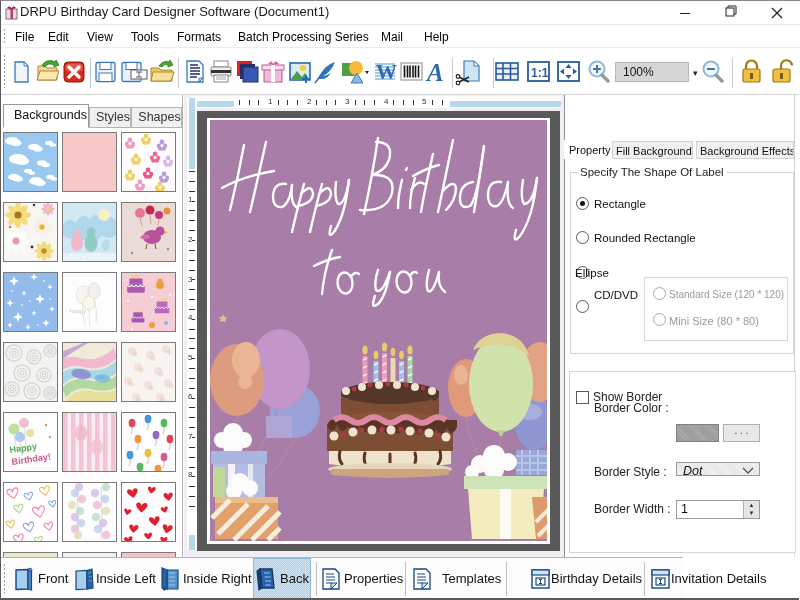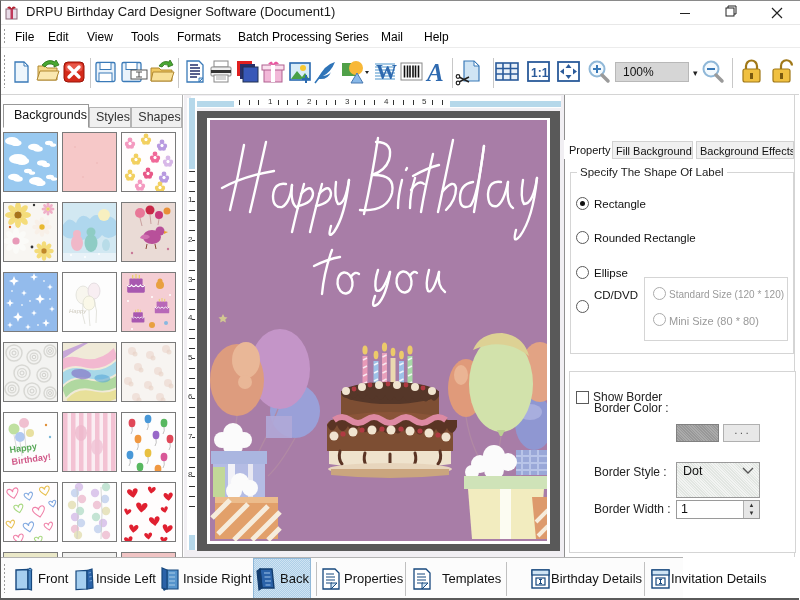--- a/index.html
+++ b/index.html
@@ -2,21 +2,21 @@
 <html><head>
 <meta charset="utf-8">
 <style>
 * { margin:0; padding:0; box-sizing:border-box; }
 html,body { width:800px; height:600px; overflow:hidden; background:#fff;
   font-family:"Liberation Sans", sans-serif; }
 #win { position:absolute; left:0; top:0; width:800px; height:600px;
   border-left:1px solid #5a5a5a; border-top:1px solid #8a8a8a; background:#fff; }
 
 #titlebar { position:absolute; left:0; top:0; width:799px; height:24px; background:#fff; border-bottom:1px solid #e8e8e8; }
-#title-text { position:absolute; left:25px; top:3px; font-size:13px; color:#1a1a1a; }
+#title-text { position:absolute; left:19px; top:3px; font-size:13px; color:#1a1a1a; }
 #winbtns { position:absolute; right:0; top:0; height:24px; }
 .wbtn { position:absolute; top:0; width:46px; height:24px; color:#222; text-align:center; }
 
 #menubar { position:absolute; left:0; top:24px; width:799px; height:23px; background:#fff; border-bottom:1px solid #ececec; font-size:12px; color:#000; }
 #menubar .grip { position:absolute; left:2px; top:3px; width:3px; height:17px;
   background-image:radial-gradient(circle, #9a9a9a 1px, transparent 1px); background-size:3px 4px; }
 .mi { position:absolute; top:5px; white-space:nowrap; }
 
 #toolbar { position:absolute; left:0; top:47px; width:798px; height:47px; background:#fff; border-bottom:1px solid #d4d4d4; }
 #toolbar .grip { position:absolute; left:2px; top:6px; width:3px; height:34px;
@@ -62,21 +62,21 @@
 .radio { position:absolute; width:13px; height:13px; border:1px solid #5a5a5a; border-radius:50%; background:#fff; }
 .radio.sel::after { content:""; position:absolute; left:3px; top:3px; width:5px; height:5px; border-radius:50%; background:#111; }
 .radio.dis { border-color:#ababab; }
 .rlabel { position:absolute; font-size:11.5px; color:#111; white-space:nowrap; }
 .rlabel.dis { color:#9a9a9a; }
 #chk { position:absolute; left:575px; top:390px; width:13px; height:13px; border:1px solid #5a5a5a; background:#fff; }
 .plabel { position:absolute; font-size:12px; color:#222; white-space:nowrap; }
 #swatch { position:absolute; left:675px; top:423px; width:43px; height:18px; background:#a0a0a0; border:1px solid #808080;
   background-image:repeating-linear-gradient(45deg,#989898 0,#989898 1px,#ababab 1px,#ababab 2px); }
 #dots { position:absolute; left:722px; top:423px; width:37px; height:18px; background:#e8e8e8; border:1px solid #b0b0b0; font-size:10px; color:#444; text-align:center; }
-#combo { position:absolute; left:675px; top:461px; width:84px; height:36px; background:#e2e6e2; background-image:repeating-linear-gradient(45deg,rgba(255,255,255,.55) 0,rgba(255,255,255,.55) 1px,transparent 1px,transparent 2px); border:1px solid #9a9a9a; font-size:12.5px; color:#111; padding:1px 0 0 6px; }
+#combo { position:absolute; left:675px; top:461px; width:84px; height:14px; background:#e2e6e2; background-image:repeating-linear-gradient(45deg,rgba(255,255,255,.55) 0,rgba(255,255,255,.55) 1px,transparent 1px,transparent 2px); border:1px solid #9a9a9a; font-size:12.5px; color:#111; padding:1px 0 0 6px;font-style:italic; }
 #spin { position:absolute; left:675px; top:499px; width:84px; height:19px; background:#fff; border:1px solid #9a9a9a; font-size:12.5px; color:#111; padding:1px 0 0 4px; }
 #spin-btns { position:absolute; left:742px; top:500px; width:16px; height:17px; background:#e6e6e6; border-left:1px solid #b0b0b0; }
 #spin-btns div { font-size:6px; color:#333; text-align:center; height:8px; line-height:8px; }
 
 #bottombar { position:absolute; left:0; top:556px; width:682px; height:42px; background:#fcfcfc; border-top:1px solid #b4b4b4; }
 #bottombar .grip { position:absolute; left:2px; top:5px; width:3px; height:30px;
   background-image:radial-gradient(circle, #9a9a9a 1px, transparent 1px); background-size:3px 4px; }
 #bottomline { position:absolute; left:0; top:597px; width:798px; height:3px; background:#5a5a5a; }
 .bsep { position:absolute; top:4px; width:1px; height:34px; background:#c0c0c0; }
 .blabel { position:absolute; top:13px; font-size:13px; color:#111; white-space:nowrap; }
@@ -870,21 +870,21 @@
   <div class="rtab" id="rtab1">Property</div>
   <div class="rtab" id="rtab2">Fill Background</div>
   <div class="rtab" id="rtab3">Background Effects</div>
   <div class="groupbox" style="left:569px;top:171px;width:224px;height:182px"></div>
   <div class="grouplabel" style="left:576px;top:165px">Specify The Shape Of Label</div>
   <div class="radio sel" style="left:575px;top:196px"></div>
   <div class="rlabel" style="left:593px;top:197px">Rectangle</div>
   <div class="radio" style="left:575px;top:230px"></div>
   <div class="rlabel" style="left:593px;top:231px">Rounded Rectangle</div>
   <div class="radio" style="left:575px;top:265px"></div>
-  <div class="rlabel" style="left:593px;top:266px">Ellipse</div>
+  <div class="rlabel" style="left:574px;top:266px">Ellipse</div>
   <div class="radio" style="left:575px;top:299px"></div>
   <div class="rlabel" style="left:593px;top:288px">CD/DVD</div>
   <div class="groupbox" style="left:643px;top:276px;width:144px;height:64px"></div>
   <div class="radio dis" style="left:652px;top:286px"></div>
   <div class="rlabel dis" style="left:668px;top:288px;font-size:10px">Standard Size (120 * 120)</div>
   <div class="radio dis" style="left:652px;top:312px"></div>
   <div class="rlabel dis" style="left:668px;top:314px;font-size:11px">Mini Size (80 * 80)</div>
   <div class="groupbox" style="left:568px;top:370px;width:227px;height:182px"></div>
   <div id="chk"></div>
   <div class="plabel" style="left:592px;top:389px">Show Border</div>

